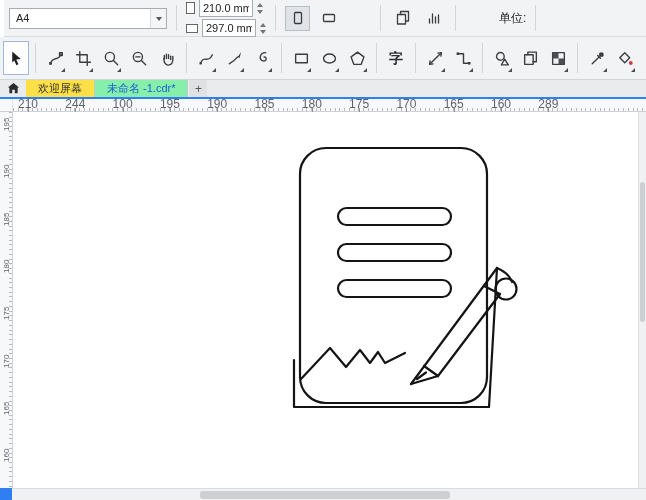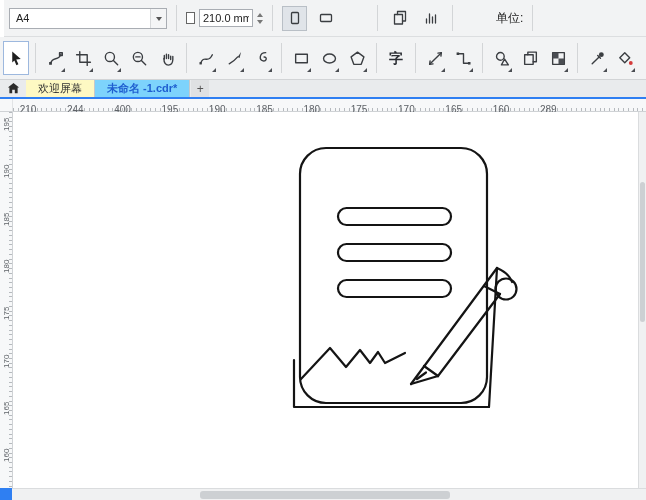--- a/index.html
+++ b/index.html
@@ -47,37 +47,37 @@
   .tsep{width:1px;height:30px;background:#d3d5d7;margin:0 4px;flex:0 0 auto;}
   .ttext{font-size:14px;font-weight:700;color:#2b2e33;line-height:1;}
   .tool svg,.iconbtn svg{stroke:#3a3d41;stroke-width:1.3;fill:none;
         stroke-linecap:round;stroke-linejoin:round;}
 
   
   .tabbar{position:absolute;top:80px;left:0;width:646px;height:17px;background:#e9ebed;
           border-bottom:2px solid #2f7ff2;display:flex;align-items:stretch;box-sizing:content-box;}
   .homebtn{width:26px;display:flex;align-items:center;justify-content:center;}
   .tab{padding:0 12px;display:flex;align-items:center;font-size:11px;color:#333;
-       background:#fef9c3;border-right:1px solid #c6c8ca;white-space:nowrap;}
-  .tab.active{background:#7dd3fc;color:#1f5fd0;font-weight:bold;}
+       background:#fde047;border-right:1px solid #c6c8ca;white-space:nowrap;}
+  .tab.active{background:#86efac;color:#1f5fd0;}
   .newtab{width:18px;display:flex;align-items:center;justify-content:center;font-size:12px;
           color:#555;background:#dfe1e3;margin-left:1px;}
 
   
   .hruler{position:absolute;top:99px;left:13px;width:633px;height:13px;background-color:#f7f8f9;
           border-bottom:1px solid #cfd2d5;box-sizing:border-box;
           background-image:repeating-linear-gradient(90deg,#b6babe 0 1px,transparent 1px 4.73px);
           background-size:100% 3px;background-position:left bottom;background-repeat:no-repeat;}
   .corner{position:absolute;top:99px;left:0;width:13px;height:13px;background:#f7f8f9;
           border-bottom:1px solid #cfd2d5;border-right:1px solid #e2e4e6;box-sizing:border-box;}
   .vruler{position:absolute;top:112px;left:0;width:13px;height:376px;background-color:#f7f8f9;
           border-right:1px solid #cfd2d5;box-sizing:border-box;
           background-image:repeating-linear-gradient(180deg,#b6babe 0 1px,transparent 1px 4.73px);
           background-size:3px 100%;background-position:right top;background-repeat:no-repeat;}
-  .hnum{position:absolute;top:7px;transform:translateX(-50%);font-size:10px;line-height:8px;color:#5f6368;}
+  .hnum{position:absolute;top:1px;transform:translateX(-50%);font-size:12px;line-height:8px;color:#5f6368;}
   .hnum::after{content:"";position:absolute;left:50%;top:8px;height:4px;width:0;border-left:1px solid #8b9096;}
   .vnum{position:absolute;left:0;width:13px;text-align:center;font-size:8px;line-height:9px;
         color:#5f6368;transform:rotate(-90deg);white-space:nowrap;}
 
   
   .canvas{position:absolute;top:112px;left:13px;width:625px;height:376px;background:#fff;overflow:hidden;}
   .drawing{position:absolute;left:270px;top:24px;}
   .drawing path,.drawing rect,.drawing circle{stroke:#141414;stroke-width:2.2;fill:none;
         stroke-linecap:round;stroke-linejoin:round;}
 
@@ -106,20 +106,28 @@
 
     <div class="dims">
       <div class="dimrow">
         <span class="pgicon-p"></span>
         <input class="dim-input" value="210.0 mm" style="">
         <span class="spincol">
             <i class="up"></i>
             <i class="downt"></i>
           </span>
       </div>
+      <div class="dimrow">
+        <span class="pgicon-l"></span>
+        <input class="dim-input" value="297.0 mm" style="">
+        <span class="spincol">
+            <i class="up"></i>
+            <i class="downt"></i>
+          </span>
+      </div>
     </div>
     <div class="sep"></div>
 
     <div class="iconbtn pressed">
       <svg width="16" height="16" viewBox="0 0 16 16">
           <rect x="4.5" y="2.5" width="7" height="11" rx="1"></rect>
         </svg>
     </div>
     <div class="iconbtn">
       <svg width="16" height="16" viewBox="0 0 16 16">
@@ -297,21 +305,21 @@
     <div class="tab active">
       <span>未命名 -1.cdr*</span>
     </div>
     <div class="newtab">+</div>
   </div>
 
   <div class="corner"></div>
   <div class="hruler">
       <span class="hnum" style="left: 15px;">210</span>
       <span class="hnum" style="left: 62.3px;">244</span>
-      <span class="hnum" style="left: 109.6px;">400</span>
+      <span class="hnum" style="left: 109.6px;">100</span>
       <span class="hnum" style="left: 156.9px;">195</span>
       <span class="hnum" style="left: 204.2px;">190</span>
       <span class="hnum" style="left: 251.5px;">185</span>
       <span class="hnum" style="left: 298.8px;">180</span>
       <span class="hnum" style="left: 346.1px;">175</span>
       <span class="hnum" style="left: 393.4px;">170</span>
       <span class="hnum" style="left: 440.7px;">165</span>
       <span class="hnum" style="left: 488px;">160</span>
       <span class="hnum" style="left: 535.3px;">289</span>
     </div>

